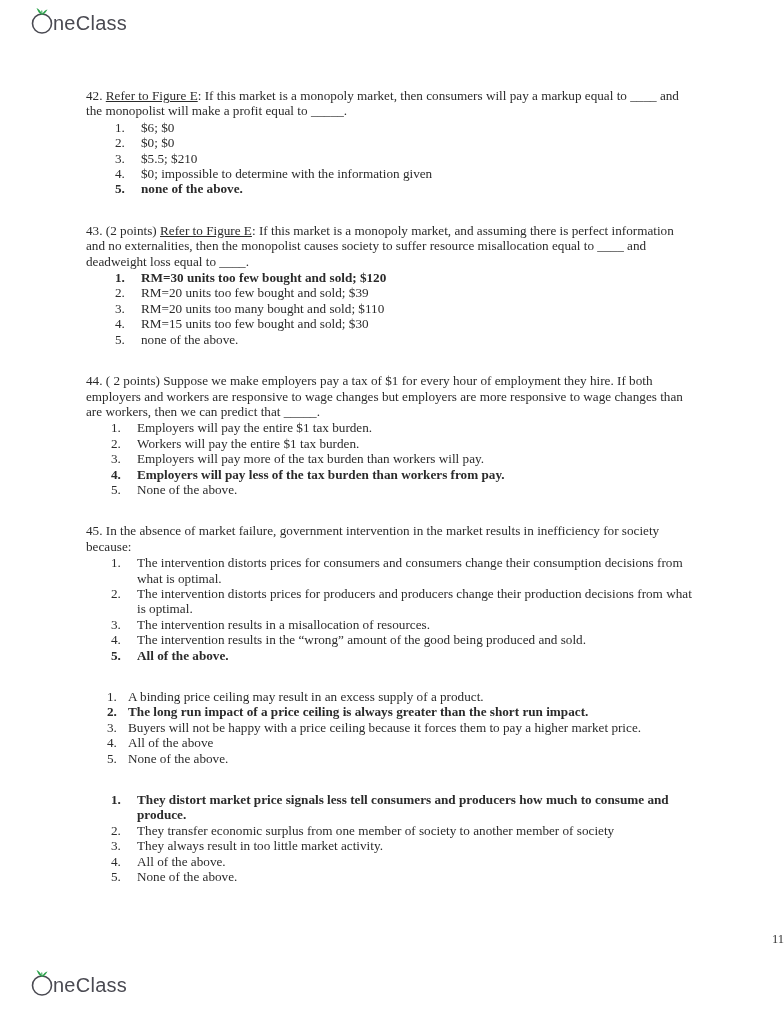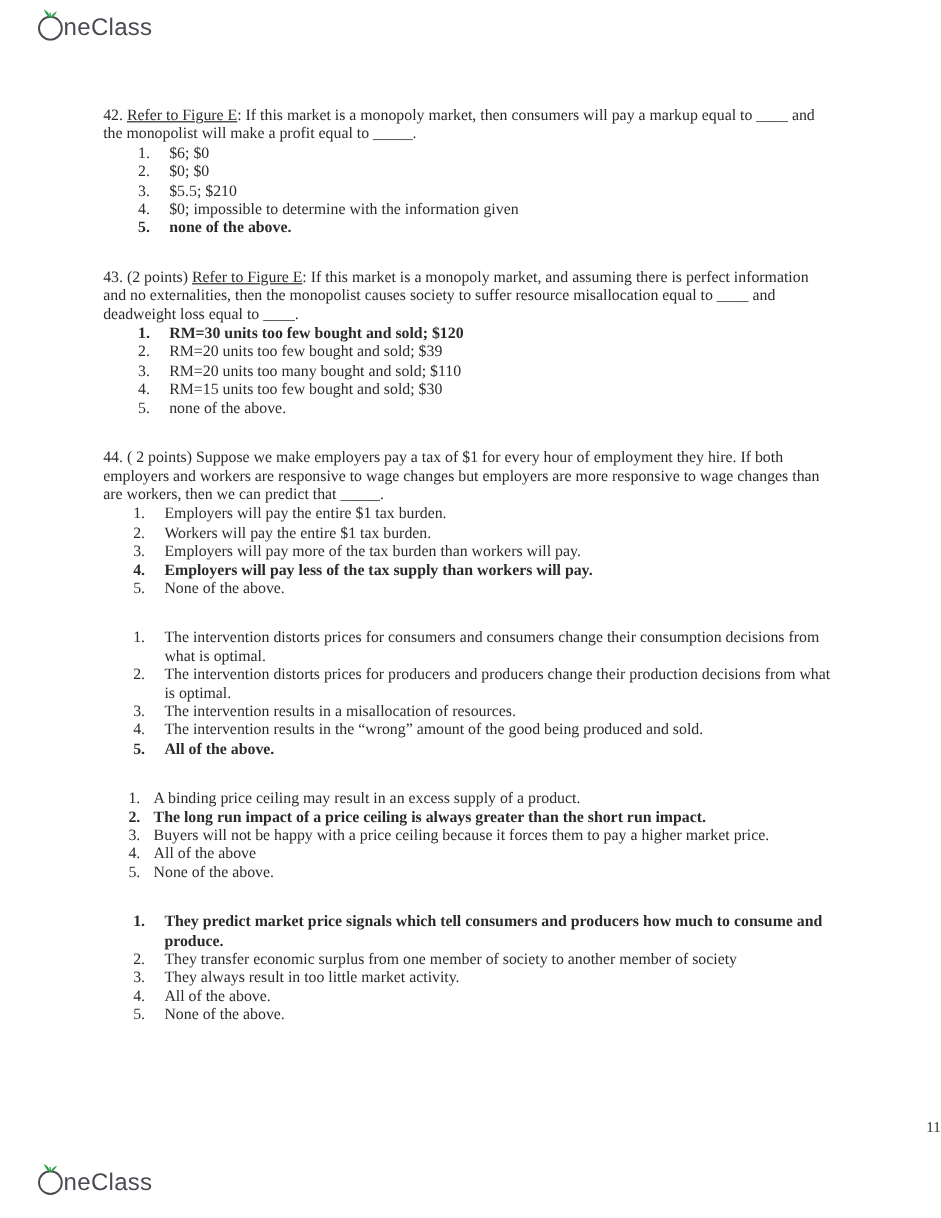--- a/index.html
+++ b/index.html
@@ -168,29 +168,30 @@
         <li class="">
           <span class="num">2.</span>
           <span class="body">Workers will pay the entire $1 tax burden.</span>
         </li>
         <li class="">
           <span class="num">3.</span>
           <span class="body">Employers will pay more of the tax burden than workers will pay.</span>
         </li>
         <li class="bold">
           <span class="num">4.</span>
-          <span class="body">Employers will pay less of the tax supply than workers will pay.</span>
+          <span class="body">Employers will pay less of the tax burden than workers from pay.</span>
         </li>
         <li class="">
           <span class="num">5.</span>
           <span class="body">None of the above.</span>
         </li>
       </ol>
     </div>
     <div class="qblock gap-large">
+      <p class="qtext"><span>45. In the absence of market failure, government intervention in the market results in inefficiency for society because:</span></p>
       <ol class="opts mid">
         <li class="">
           <span class="num">1.</span>
           <span class="body">The intervention distorts prices for consumers and consumers change their consumption decisions from what is optimal.</span>
         </li>
         <li class="">
           <span class="num">2.</span>
           <span class="body">The intervention distorts prices for producers and producers change their production decisions from what is optimal.</span>
         </li>
         <li class="">
@@ -228,21 +229,21 @@
         <li class="">
           <span class="num">5.</span>
           <span class="body">None of the above.</span>
         </li>
       </ol>
     </div>
     <div class="qblock gap-large">
       <ol class="opts mid">
         <li class="bold">
           <span class="num">1.</span>
-          <span class="body">They predict market price signals which tell consumers and producers how much to consume and produce.</span>
+          <span class="body">They distort market price signals less tell consumers and producers how much to consume and produce.</span>
         </li>
         <li class="">
           <span class="num">2.</span>
           <span class="body">They transfer economic surplus from one member of society to another member of society</span>
         </li>
         <li class="">
           <span class="num">3.</span>
           <span class="body">They always result in too little market activity.</span>
         </li>
         <li class="">

